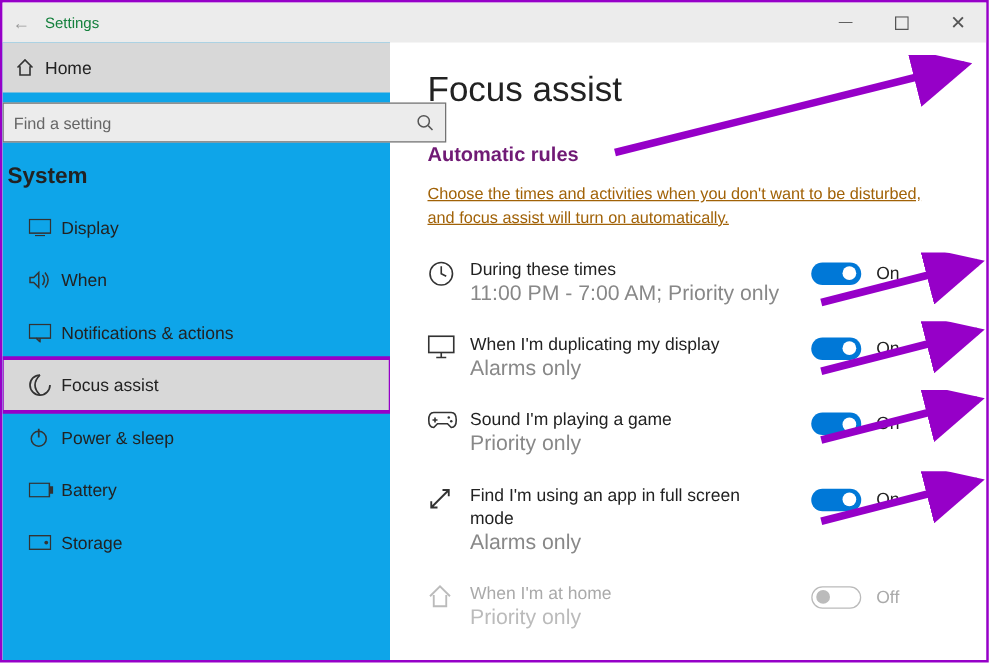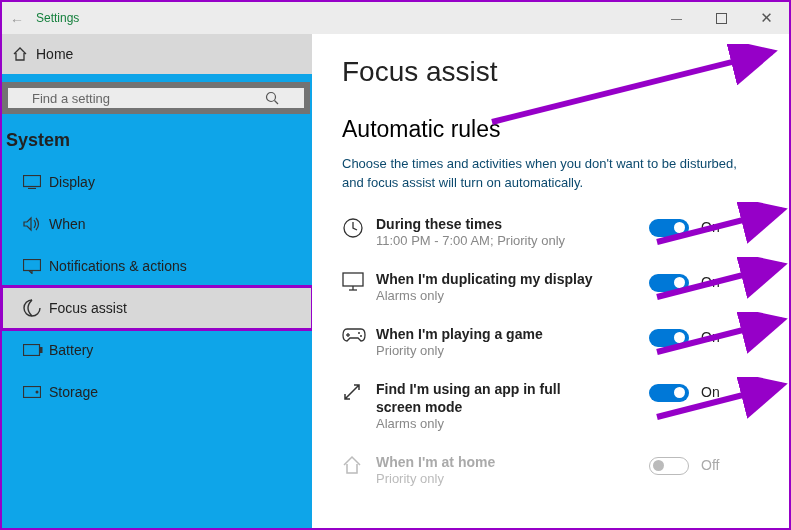--- a/index.html
+++ b/index.html
@@ -8,42 +8,42 @@
   .titlebar .back { width: 20px; color: #999; font-size: 14px; }
   .titlebar .title { font-size: 12px; color: #15803d; margin-left: 6px; }
   .titlebar .spacer { flex: 1; }
   .titlebar .winbtn { width: 45px; height: 32px; display: flex; align-items: center; justify-content: center; color: #555; font-size: 11px; }
   .container { display: flex; height: calc(100% - 32px); }
   .sidebar { width: 310px; background: #0ea5e9; display: flex; flex-direction: column; justify-content: flex-end; }
   .home-row { display: flex; align-items: center; height: 40px; padding-left: 10px; background: #d8d8d8; cursor: pointer; }
   .home-row .icon { width: 24px; color: #333; }
   .home-row .lbl { font-size: 14px; color: #222; }
   .search-wrap { padding: 8px 6px 10px 0; }
-  .search { width: 308px; height: 32px; border: 6px solid #737373; background: #ececec; display: flex; align-items: center; padding: 0 24px; }
+  .search { width: 355px; height: 32px; border: 1px solid #737373; background: #ececec; display: flex; align-items: center; padding: 0 8px; }
   .search input { flex: 1; border: none; background: transparent; font-size: 13px; outline: none; color: #333; }
   .search input::placeholder { color: #666; }
   .search .sicon { color: #555; font-size: 14px; }
   .group-header { font-size: 18px; font-weight: 600; color: #222; padding: 6px 0 10px 4px; }
   .nav { flex: 1; overflow-y: auto; }
   .nav-item { display: flex; align-items: center; height: 42px; padding-left: 21px; cursor: pointer; position: relative; }
   .nav-item .icon { width: 26px; display: flex; align-items: center; color: #333; }
   .nav-item .lbl { font-size: 14px; color: #222; }
   .nav-item.active { background: #d8d8d8; }
   .nav-item.highlight { outline: 3px solid #9600c8; outline-offset: -1px; }
   .content { flex: 1; padding: 22px 30px 0 30px; position: relative; overflow-y: auto; }
   .page-title { font-size: 28px; font-weight: 350; color: #222; margin-bottom: 28px; }
-  .section-title { font-size: 23px; font-weight: 400; color: #000000; margin-bottom: 12px; }
-  .section-desc { font-size: 13px; color: #0c4a6e; line-height: 1.45; margin-bottom: 22px; max-width: 400px; }
+  .section-title { font-size: 16px; font-weight: 700; color: #701a75; margin-bottom: 12px; }
+  .section-desc { font-size: 13px; color: #a16207; line-height: 1.45; margin-bottom: 22px; max-width: 400px; text-decoration: underline; }
   .rule { display: flex; align-items: flex-start; margin-bottom: 20px; }
   .rule .ricon { width: 34px; padding-top: 2px; color: #333; display: flex; justify-content: flex-start; }
   .rule .ricon.disabled { color: #aaa; }
   .rule .rtext { flex: 1; }
-  .rule .rtitle { font-size: 14px; color: #222; line-height: 1.3; max-width: 220px; font-weight: bold; }
+  .rule .rtitle { font-size: 14px; color: #222; line-height: 1.3; max-width: 220px; }
   .rule .rtitle.disabled { color: #aaa; }
-  .rule .rsub { font-size: 13px; color: #888; line-height: 1.3; }
+  .rule .rsub { font-size: 17px; color: #888; line-height: 1.3; }
   .rule .rsub.disabled { color: #bbb; }
   .rule .toggle-wrap { display: flex; width: 110px; padding-top: 4px; }
   .toggle { width: 40px; height: 18px; border-radius: 10px; position: relative; cursor: pointer; }
   .toggle.on { background: #0078d7; }
   .toggle.disabled { background: #fff; border: 1.5px solid #bbb; cursor: default; }
   .knob { width: 11px; height: 11px; border-radius: 50%; position: absolute; top: 3.5px; }
   .toggle.on .knob { background: #fff; right: 4px; }
   .toggle.disabled .knob { background: #bbb; left: 3px; top: 2px; }
   .tstate { font-size: 14px; color: #222; margin-left: 12px; }
   .tstate.disabled { color: #aaa; }
@@ -121,20 +121,29 @@
         <span class="icon">
             <svg width="18" height="18" viewBox="0 0 18 18">
               <path d="M9 1 A8 8 0 1 0 17 9" fill="none" stroke="#333" stroke-width="1.4"></path>
               <path d="M9 1 Q5 5 5 9 Q5 13 9 17" fill="none" stroke="#333" stroke-width="1.4"></path>
             </svg>
           </span>
         <span class="lbl">Focus assist</span>
       </div>
       <div class="nav-item">
         <span class="icon">
+            <svg width="16" height="16" viewBox="0 0 16 16">
+              <circle cx="8" cy="9" r="6" fill="none" stroke="#333" stroke-width="1.2"></circle>
+              <line x1="8" y1="1" x2="8" y2="8" stroke="#333" stroke-width="1.4"></line>
+            </svg>
+          </span>
+        <span class="lbl">Power &amp; sleep</span>
+      </div>
+      <div class="nav-item">
+        <span class="icon">
             <svg width="20" height="12" viewBox="0 0 20 12">
               <rect x="0.5" y="0.5" width="16" height="11" fill="none" stroke="#333" stroke-width="1.2"></rect>
               <rect x="17" y="3" width="2.5" height="6" fill="#333"></rect>
             </svg>
           </span>
         <span class="lbl">Battery</span>
       </div>
       <div class="nav-item">
         <span class="icon">
             <svg width="18" height="12" viewBox="0 0 18 12">
@@ -195,21 +204,21 @@
       <span class="ricon">
           <svg width="24" height="16" viewBox="0 0 24 16">
             <path d="M5 2 H19 Q23 2 23 8 Q23 14 19 14 L16 11 H8 L5 14 Q1 14 1 8 Q1 2 5 2 Z" fill="none" stroke="#333" stroke-width="1.3"></path>
             <line x1="6" y1="6" x2="6" y2="10" stroke="#333" stroke-width="1.3"></line>
             <line x1="4" y1="8" x2="8" y2="8" stroke="#333" stroke-width="1.3"></line>
             <circle cx="17" cy="6" r="1" fill="#333"></circle>
             <circle cx="19" cy="9" r="1" fill="#333"></circle>
           </svg>
         </span>
       <div class="rtext">
-        <div class="rtitle">When I'm playing a game</div>
+        <div class="rtitle">Sound I'm playing a game</div>
         <div class="rsub">Priority only</div>
       </div>
       <div class="toggle-wrap">
         <div class="toggle on">
             <div class="knob"></div>
           </div>
         <span class="tstate">On</span>
       </div>
     </div>
 

